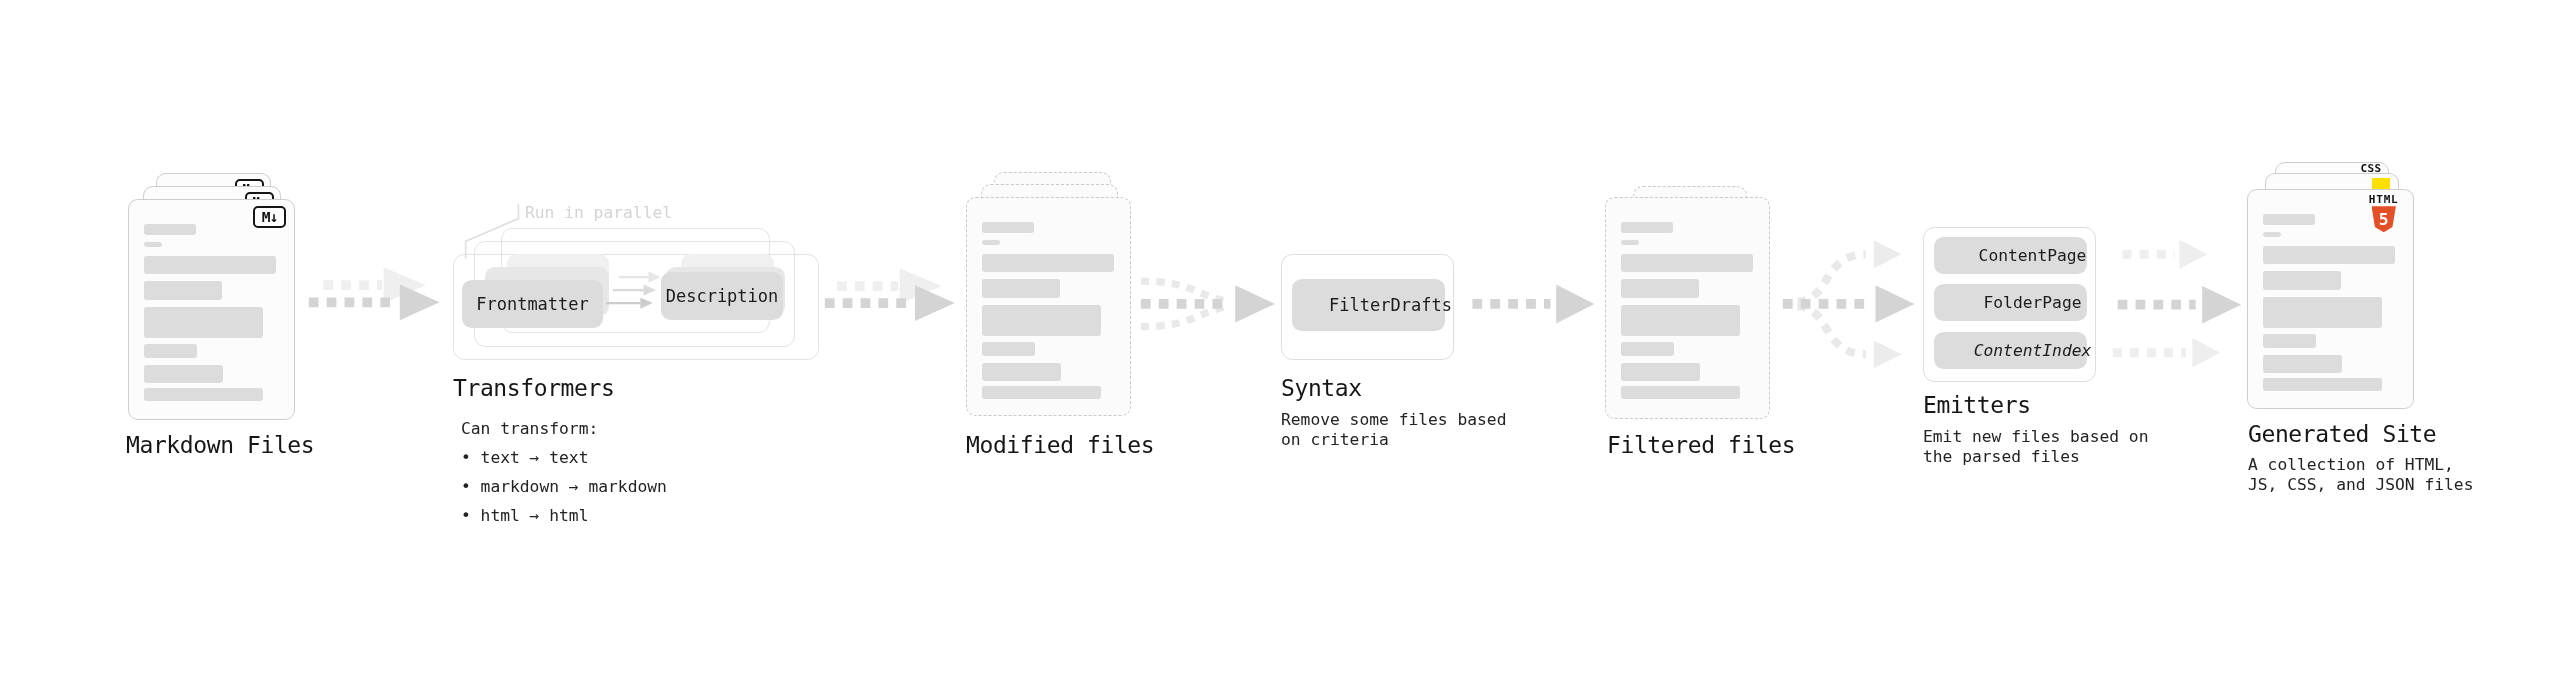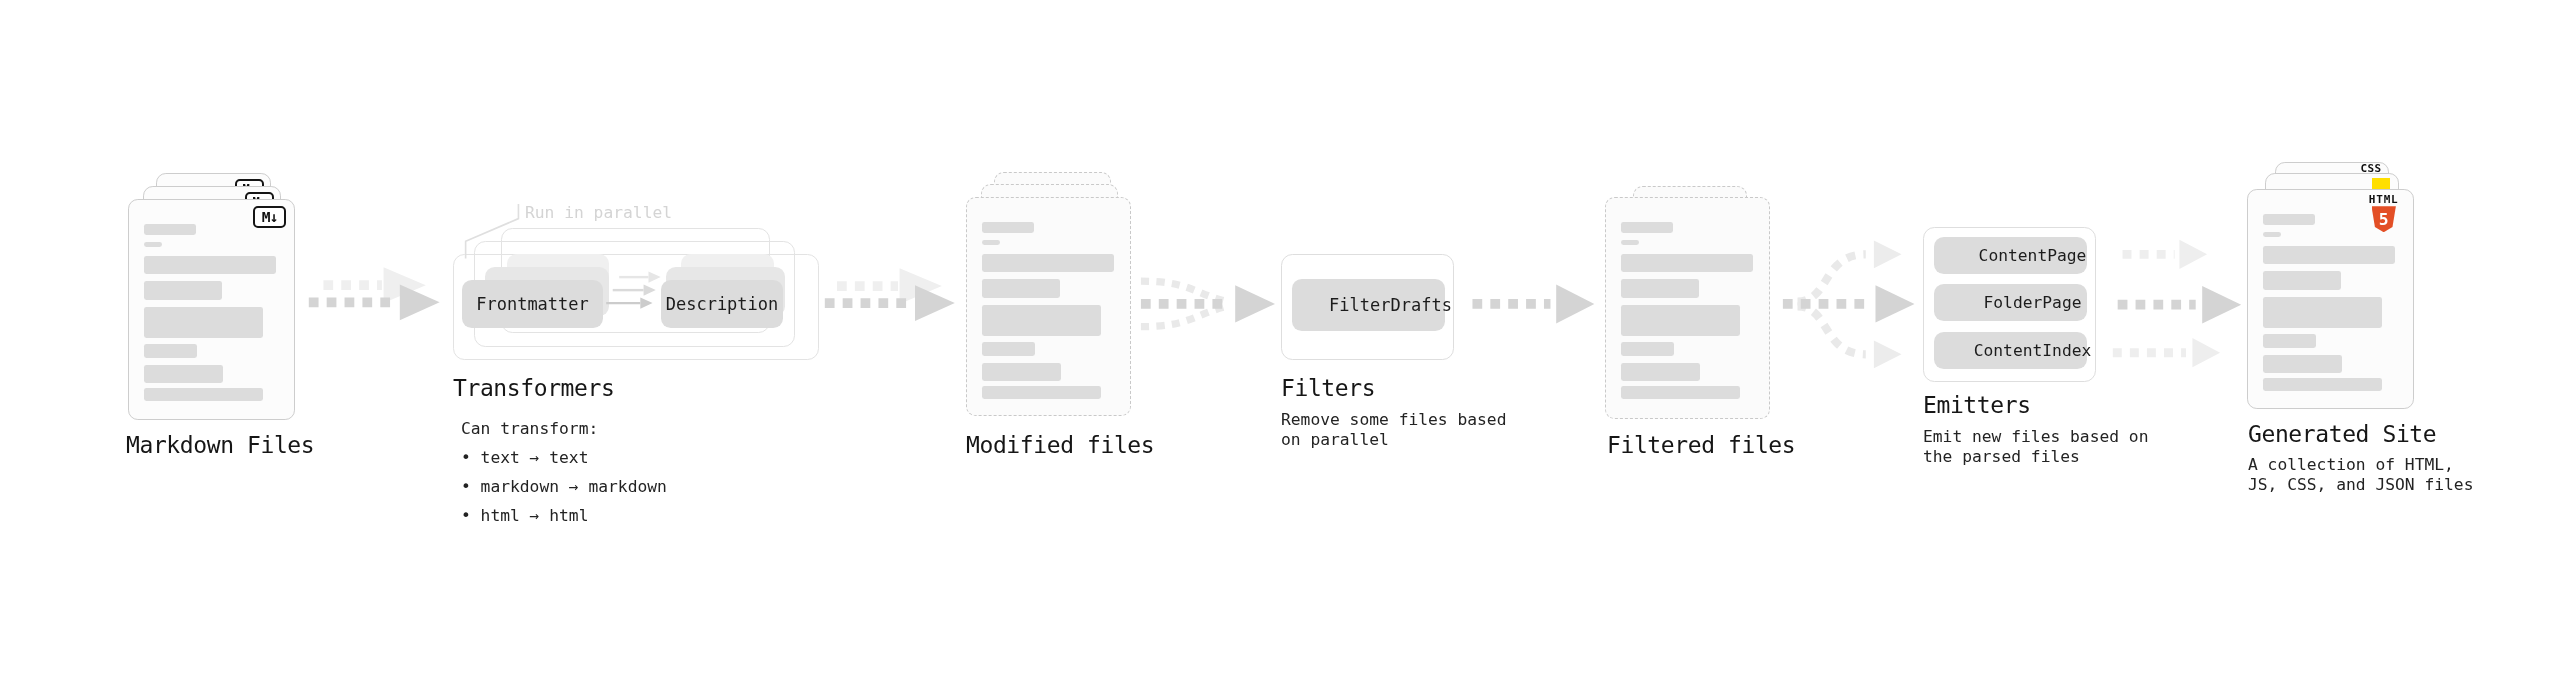--- a/index.html
+++ b/index.html
@@ -91,21 +91,21 @@
   <div class="tbox z1" style="left:501px;top:228px;width:269px;height:105px;"></div>
   <div class="tbox z1" style="left:474px;top:241px;width:321px;height:106px;"></div>
   <div class="tbox z1" style="left:453px;top:254px;width:366px;height:106px;"></div>
 
   <div class="pill g2 z2" style="left:507px;top:254px;width:102px;height:49px;"></div>
   <div class="pill g1 z2" style="left:485px;top:267px;width:124px;height:49px;"></div>
   <div class="pill z3" style="left:462px;top:280px;width:141px;height:48px;">Frontmatter</div>
 
   <div class="pill g2 z2" style="left:681px;top:254px;width:93px;height:49px;"></div>
   <div class="pill g1 z2" style="left:666px;top:267px;width:119px;height:49px;"></div>
-  <div class="pill z3" style="left:661px;top:280px;width:122px;height:48px;">Description</div>
+  <div class="pill z3" style="left:661px;top:272px;width:122px;height:48px;">Description</div>
 
   <div class="caption" style="left:453px;top:375px;">
     <div class="cap-h">Transformers</div>
   </div>
   <div class="bullets" style="left:453px;top:410px;">
     <p>Can transform:</p>
     <p class="bullet">text → text</p>
     <p class="bullet">markdown → markdown</p>
     <p class="bullet">html → html</p>
   </div>
@@ -124,25 +124,25 @@
         <div class="ln8"></div>
     </div>
   </div>
   <div class="caption" style="left:966px;top:432px;">
     <div class="cap-h">Modified files</div>
   </div>
 
   <div class="wbox z1" style="left:1281px;top:254px;width:173px;height:106px;"></div>
   <div class="pill z2" style="left:1292px;top:279px;width:153px;height:52px;">FilterDrafts</div>
   <div class="caption" style="left:1281px;top:375px;">
-    <div class="cap-h">Filters</div>
+    <div class="cap-h">Syntax</div>
   </div>
   <div class="sub" style="left:1281px;top:410px;">
     <p>Remove some files based</p>
-    <p>on parallel</p>
+    <p>on criteria</p>
   </div>
 
   <div class="doc dashed z1" style="left:1633px;top:186px;width:114px;height:49px;"></div>
   <div class="doc dashed z2" style="left:1605px;top:197px;width:165px;height:222px;">
     <div class="bars">
       <div class="ln1"></div>
         <div class="ln2"></div>
         <div class="ln3"></div>
         <div class="ln4"></div>
       <div class="ln5"></div>
@@ -151,21 +151,21 @@
         <div class="ln8"></div>
     </div>
   </div>
   <div class="caption" style="left:1607px;top:432px;">
     <div class="cap-h">Filtered files</div>
   </div>
 
   <div class="wbox z1" style="left:1923px;top:227px;width:173px;height:155px;"></div>
   <div class="pill z2" style="left:1934px;top:237px;width:153px;height:37px;font-size:16.3px;">ContentPage</div>
   <div class="pill z2" style="left:1934px;top:284px;width:153px;height:37px;font-size:16.3px;">FolderPage</div>
-  <div class="pill z2" style="left:1934px;top:332px;width:153px;height:37px;font-size:16.3px;">ContentIndex</div>
+  <div class="pill z2" style="left:1934px;top:332px;width:153px;height:37px;font-size:16.3px;font-style:italic;">ContentIndex</div>
   <div class="caption" style="left:1923px;top:392px;">
     <div class="cap-h">Emitters</div>
   </div>
   <div class="sub" style="left:1923px;top:427px;">
     <p>Emit new files based on</p>
     <p>the parsed files</p>
   </div>
 
   <div class="doc z1" style="left:2275px;top:162px;width:114px;height:98px;">
     <div class="cssbadge">

